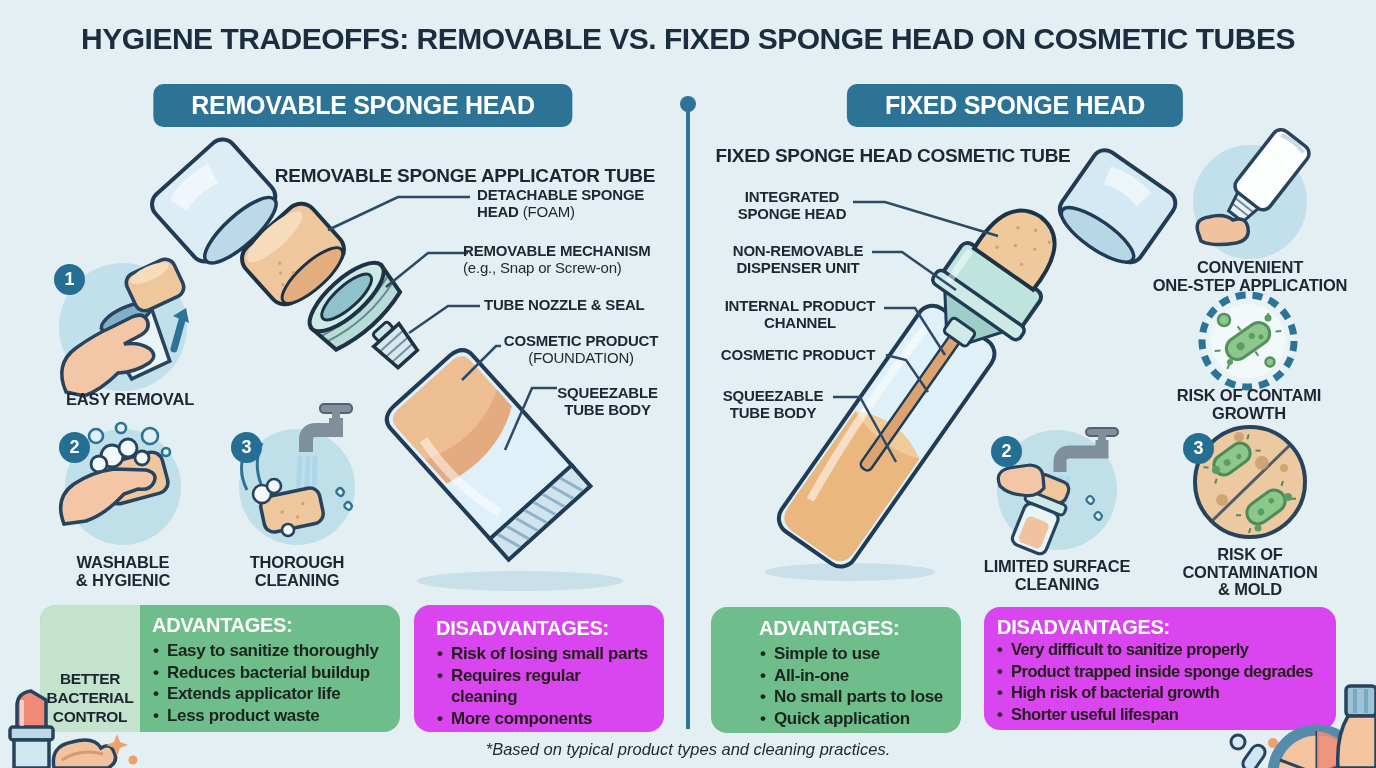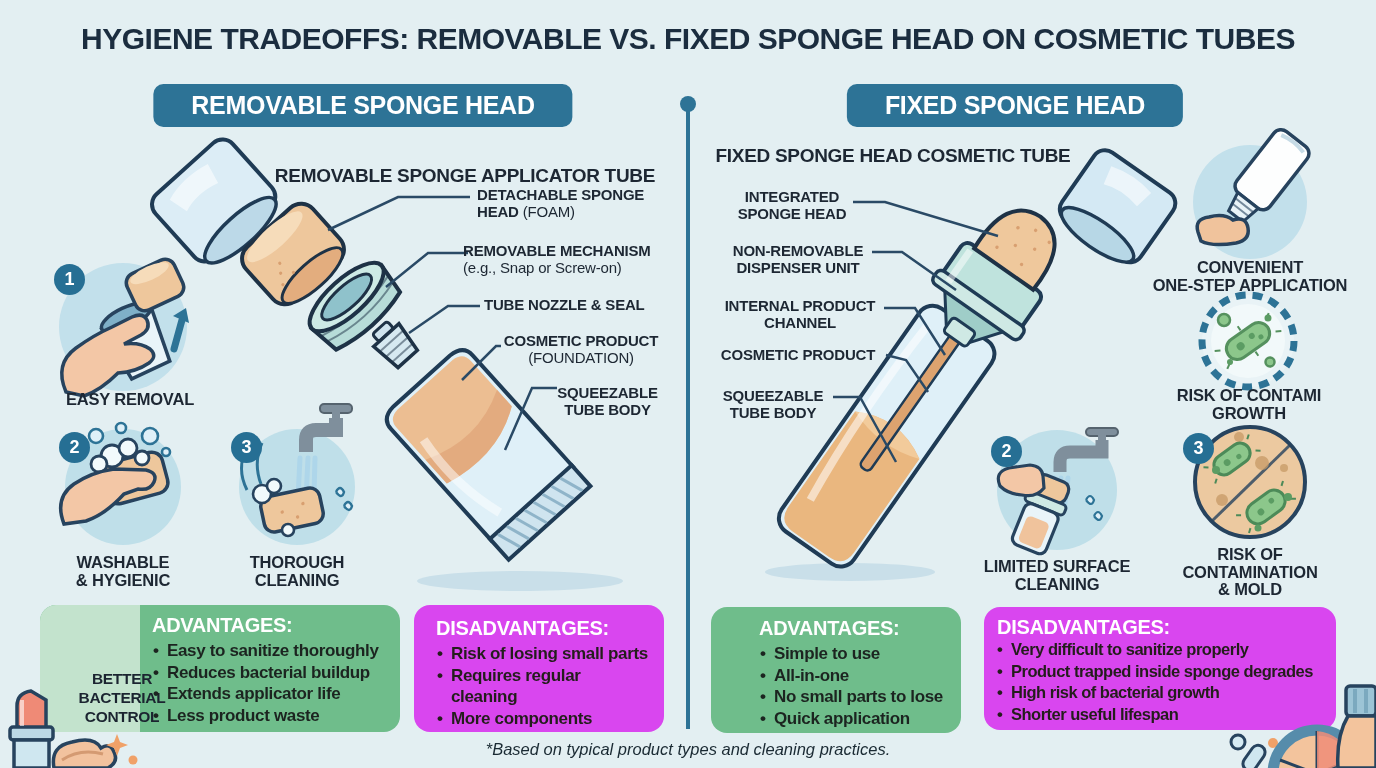--- a/index.html
+++ b/index.html
@@ -41,21 +41,21 @@
   }
   .bigbox{position:absolute;z-index:2;border-radius:16px;}
   .green{background:#6fbd8b;}
   .red{background:#d946ef;text-decoration:underline;}
   .sidepanel{
     position:absolute;left:0;top:0;width:100px;height:100%;
     background:#c3e3cd;border-radius:16px 0 0 16px;
   }
   .sidetext{
     position:absolute;left:0;top:64px;width:100px;text-align:center;
-    font-size:15.5px;line-height:19px;font-weight:700;color:#1b2430;letter-spacing:-0.3px;margin-left:32px;
+    font-size:15.5px;line-height:19px;font-weight:700;color:#1b2430;letter-spacing:-0.3px;
   }
   .box-heading{
     position:absolute;color:#ffffff;font-size:20px;font-weight:700;letter-spacing:-0.3px;
   }
   .bullets{list-style:none;margin:0;padding:0;position:absolute;
     font-size:17px;font-weight:700;line-height:21.5px;letter-spacing:-0.35px;color:#1c2420;}
   .red .bullets{color:#241d1c;}
   .bullets li{position:relative;padding-left:15px;}
   .bullets li::before{content:"•";position:absolute;left:1px;}
   .bullets.tight{font-size:16.5px;line-height:21.5px;letter-spacing:-0.5px;}

